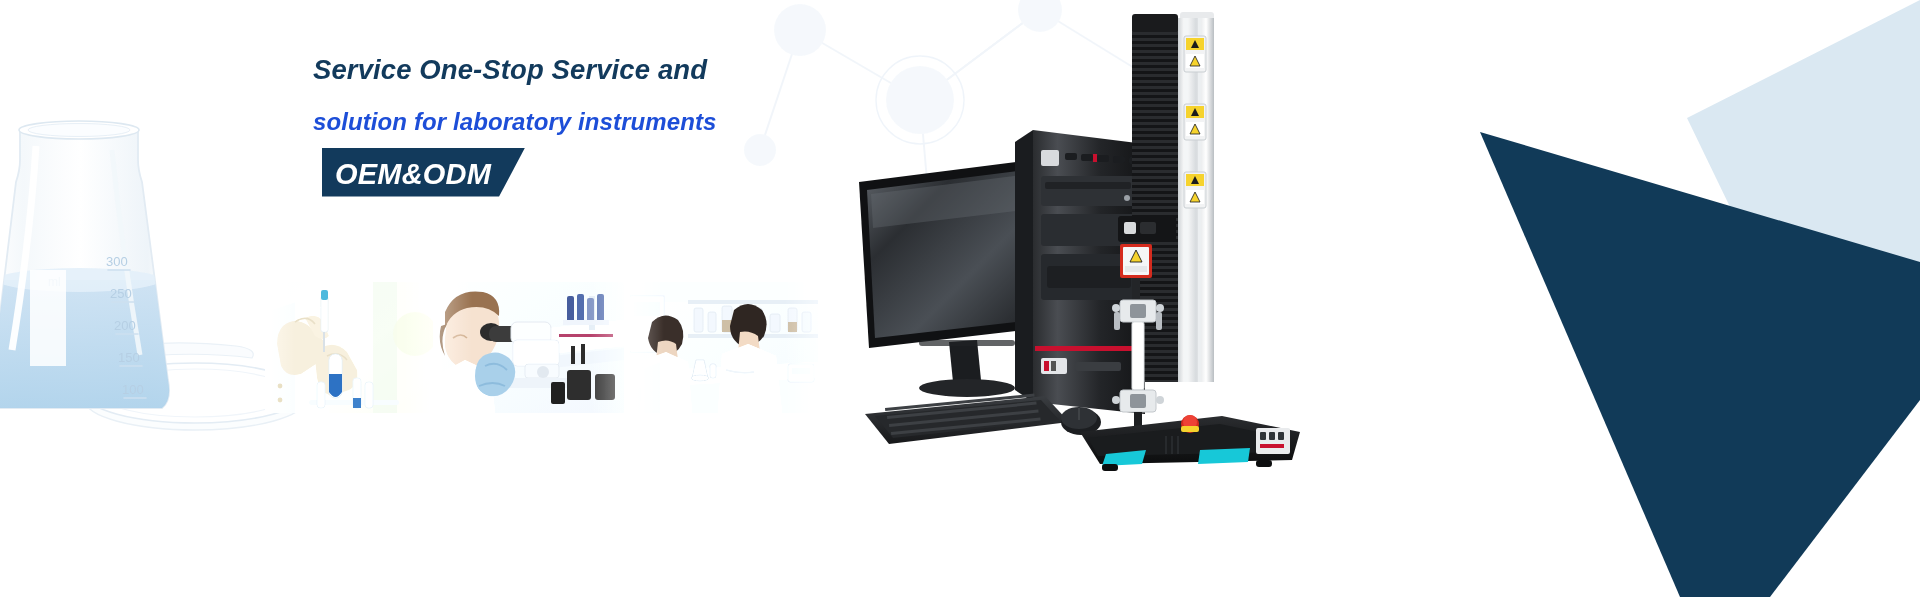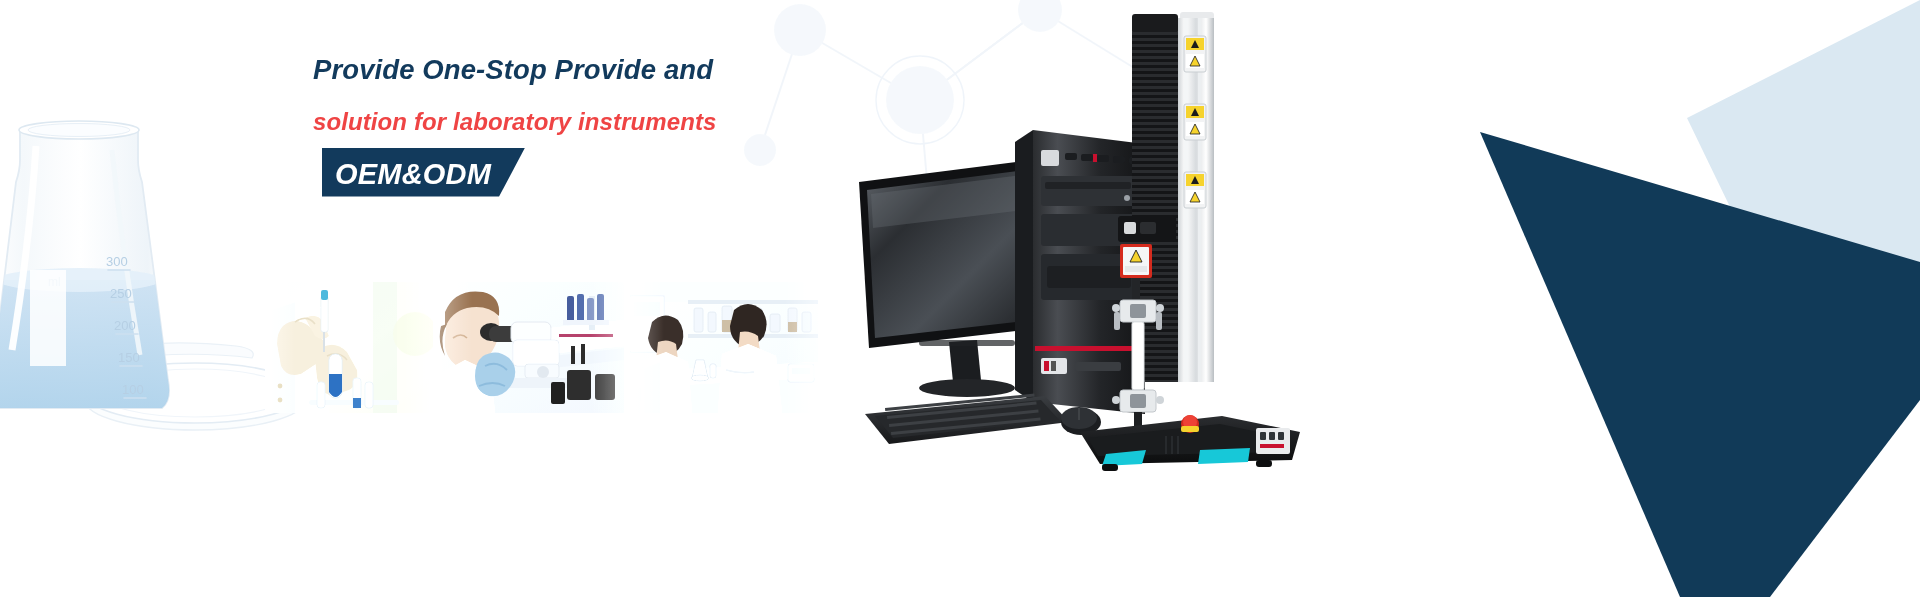--- a/index.html
+++ b/index.html
@@ -20,21 +20,21 @@
 
   
   .copy{position:absolute;left:313px;top:56px;width:640px;}
   .headline{
     font-size:27.5px;font-style:italic;font-weight:bold;
     color:#123a5c;letter-spacing:.1px;white-space:nowrap;
     line-height:1;margin:0 0 26px 0;
   }
   .subhead{
     font-size:24px;font-style:italic;font-weight:bold;
-    color:#ef4444;letter-spacing:.1px;white-space:nowrap;
+    color:#1d4ed8;letter-spacing:.1px;white-space:nowrap;
     line-height:1;margin:0 0 14px 0;
   }
   .badge-wrap{position:relative;display:inline-block;margin-left:9px;}
   .badge{
     position:relative;display:inline-block;
     background:#123a5c;color:#ffffff;
     font-size:29px;font-style:italic;font-weight:bold;
     letter-spacing:.2px;line-height:1;
     padding:12px 34px 8px 13px;
     white-space:nowrap;
@@ -142,21 +142,21 @@
         <text x="128" y="262">150</text>
         <text x="132" y="294">100</text>
         <text x="58" y="186" font-size="12">ml</text>
       </g>
 
       <rect x="40" y="170" width="36" height="96" fill="#ffffff" opacity=".85"></rect>
     </g>
   </svg>
 
   <div class="copy">
-    <div class="headline">Provide One-Stop Provide and</div>
+    <div class="headline">Service One-Stop Service and</div>
     <div class="subhead">solution for laboratory instruments</div>
     <div class="badge-wrap">
       <span class="badge">OEM&amp;ODM</span>
     </div>
   </div>
 
   <div class="photostrip">
 
     <div class="photo p1">
       <svg viewBox="0 0 168 131" width="168" height="131" xmlns="http://www.w3.org/2000/svg">

